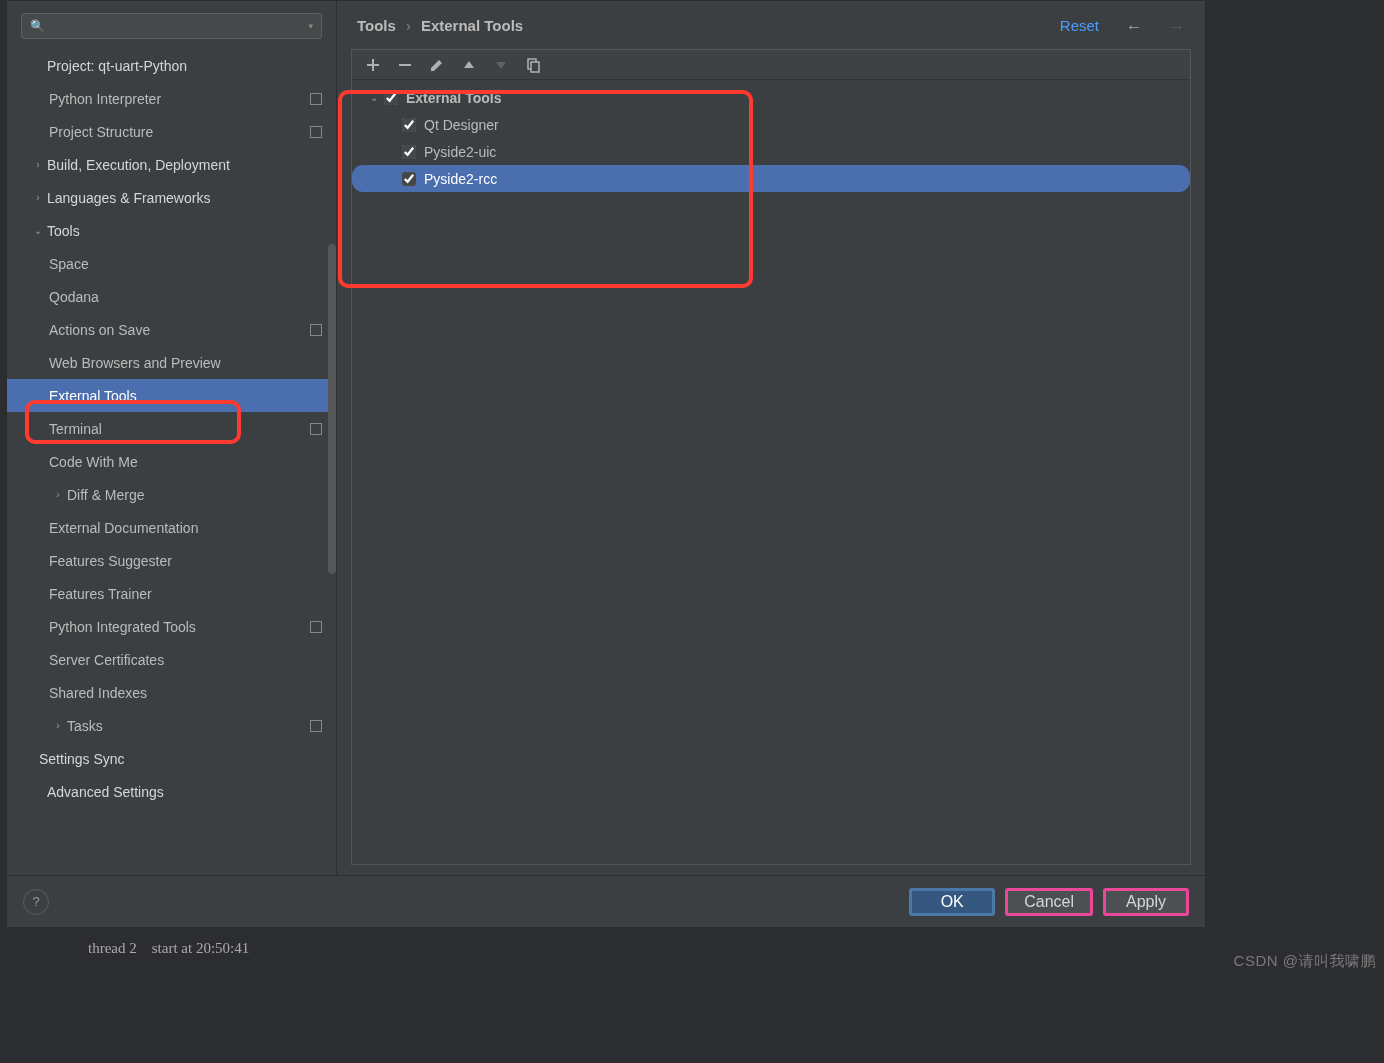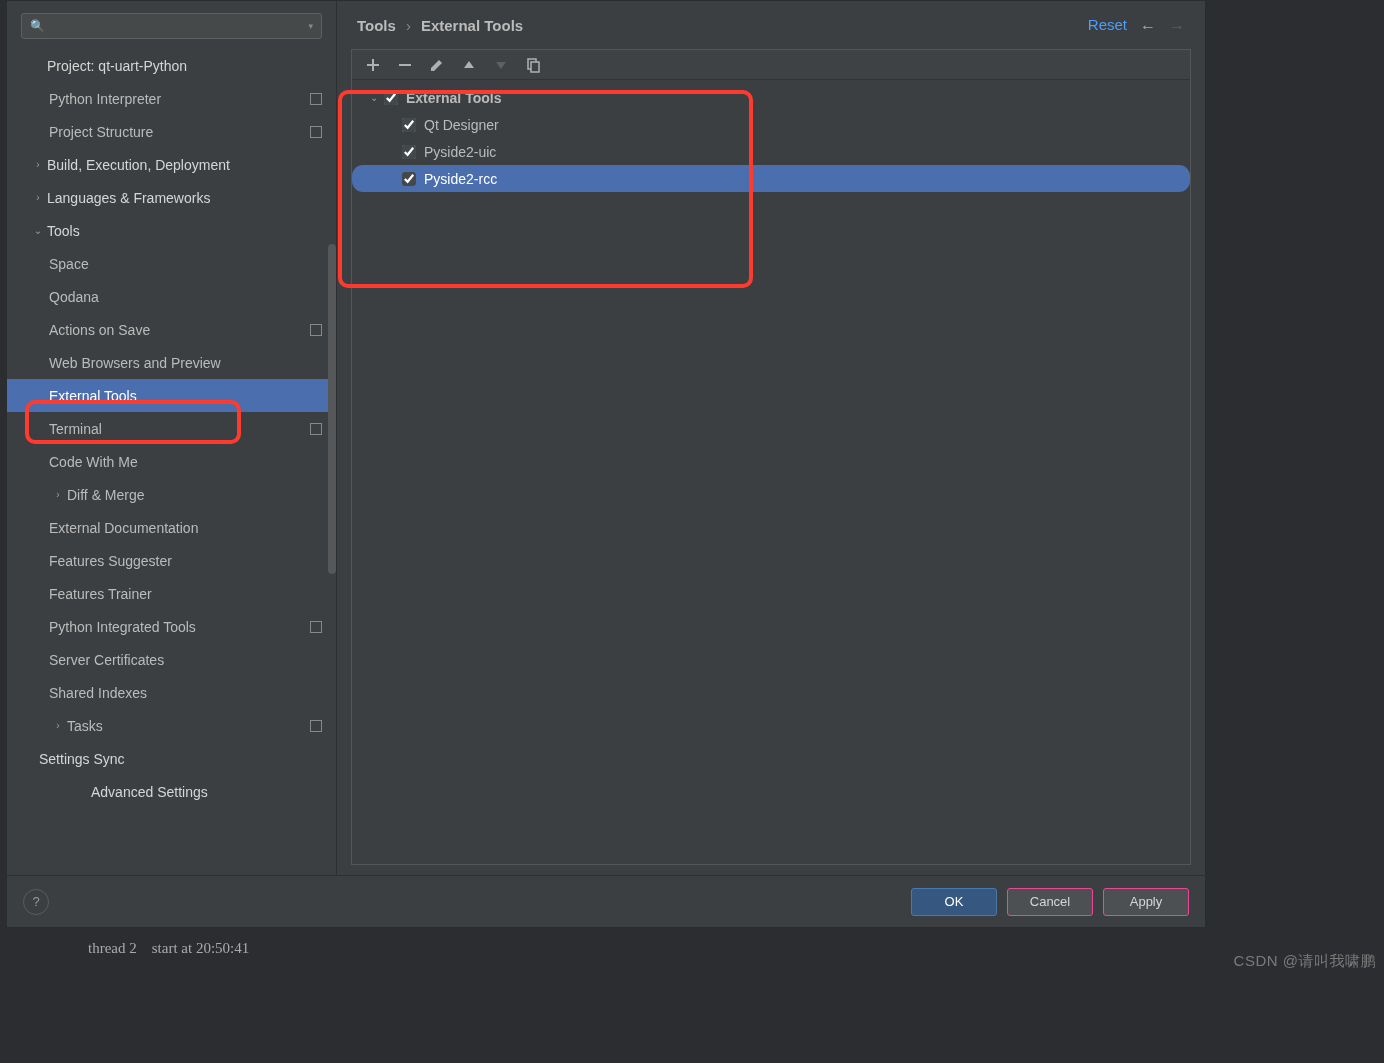--- a/index.html
+++ b/index.html
@@ -109,22 +109,22 @@
   padding: 0 20px;
   font-size: 15px;
   color: #bbbbbb;
   gap: 10px;
 }
 .breadcrumb .sep { color: #888; }
 .breadcrumb .crumb.bold { font-weight: 600; }
 .breadcrumb .right {
   margin-left: auto;
   display: flex;
-  align-items: flex-start;
-  gap: 13px;
+  align-items: center;
+  gap: 27px;
 }
 .reset-link { color: #4a9eff; cursor: pointer; font-weight: 500; }
 .nav-arrow { color: #aaa; cursor: pointer; font-size: 16px; }
 .nav-arrow.disabled { color: #5a5c5e; cursor: default; }
 .content {
   flex: 1;
   margin: 0 14px 10px 14px;
   border: 1px solid #555658;
   background: #3c3f41;
   display: flex;
@@ -184,25 +184,25 @@
   border-radius: 50%;
   display: flex; align-items: center; justify-content: center;
   color: #9a9c9e; cursor: pointer;
 }
 .footer .spacer { flex: 1; }
 .btn {
   height: 28px;
   min-width: 86px;
   padding: 0 16px;
   border-radius: 3px;
-  border: 1px solid #ec4899;
+  border: 3px solid #ec4899;
   background: #4c5052;
   color: #d6d6d6;
   cursor: pointer;
-  font-size: 13px;
+  font-size: 16px;
 }
 .btn.primary {
   background: #365880;
   border-color: #4a78a8;
   color: #fff;
 }
 .annotation-box {
   position: absolute;
   border: 4px solid #ff3b30;
   border-radius: 10px;
@@ -326,21 +326,21 @@
           </div>
           <div class="tree-item pad1" style="padding-left: 42px;">
             <span class="chev">›</span>
             <span class="lbl">Tasks</span>
             <span class="repo-icon"></span>
           </div>
           <div class="tree-item pad0 bold" style="padding-left: 14px;">
             <span class="chev"></span>
             <span class="lbl">Settings Sync</span>
           </div>
-          <div class="tree-item pad0 bold" style="padding-left: 22px; margin-left: 44px;">
+          <div class="tree-item pad0 bold" style="padding-left: 22px;">
             <span class="chev"></span>
             <span class="lbl">Advanced Settings</span>
           </div>
         </div>
     </div>
 
     <div class="main">
       <div class="breadcrumb">
         <span class="crumb bold">Tools</span>
         <span class="sep">›</span>

